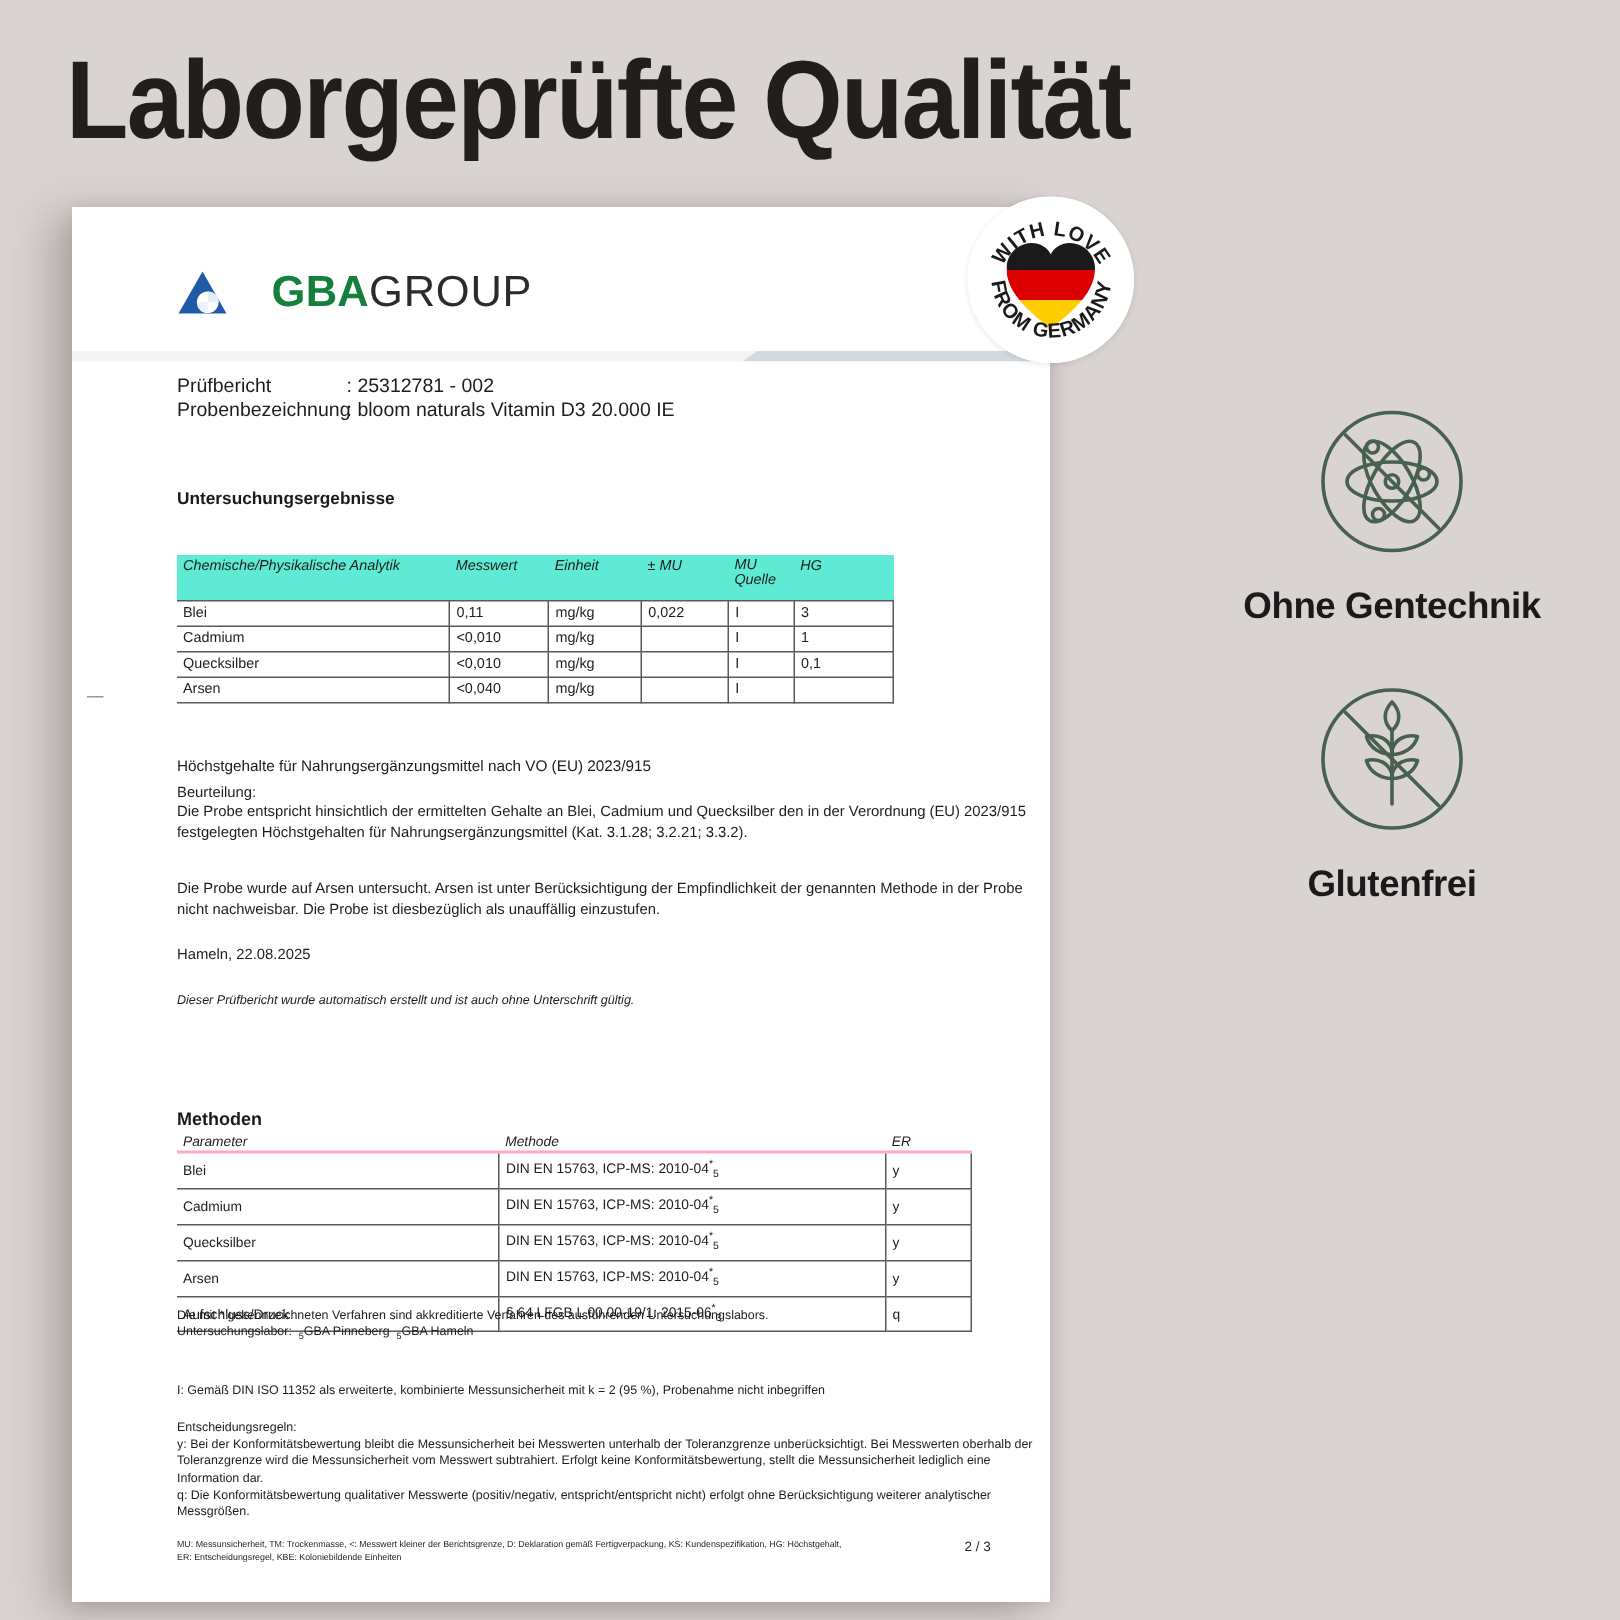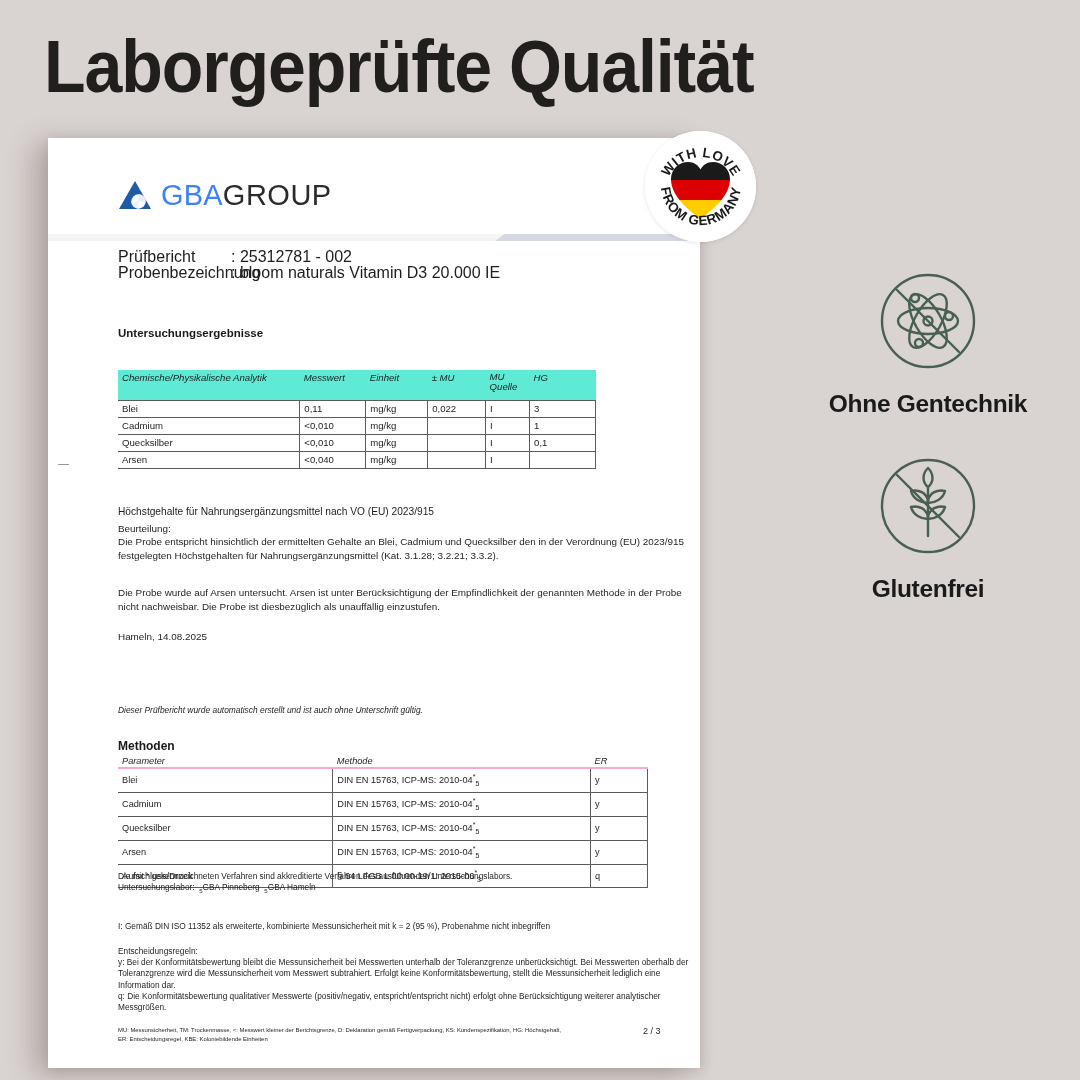--- a/index.html
+++ b/index.html
@@ -56,40 +56,40 @@
   .logo-wrap {
     position:absolute;
     left:70px; top:42px;
     display:flex; align-items:center;
   }
   .logo-mark { width:34px; height:30px; margin-right:9px; }
   .logo-text {
     font-size:29px; font-weight:700; letter-spacing:0.2px;
     line-height:30px; white-space:nowrap;
   }
-  .logo-gba { color:#3b82f6; font-weight:400; }
+  .logo-gba { color:#15803d; font-weight:700;margin-left:20px; }
   .logo-group { color:#2b2b2b; font-weight:400; letter-spacing:0.5px; }
 
   
   .band-light {
     position:absolute; left:0; top:96px;
     width:652px; height:7px;
     background:#f4f4f5;
   }
   .band-blue {
     position:absolute; left:447px; top:96px;
     width:205px; height:7px;
     background:#d4d8e0;
     clip-path:polygon(10px 0, 100% 0, 100% 100%, 0 100%);
   }
 
   
   .kv {
     position:absolute; left:70px;
-    font-size:16px; line-height:15px; color:#1d1d1d;
+    font-size:13px; line-height:15px; color:#1d1d1d;
     white-space:nowrap;
   }
   .kv .k { display:inline-block; width:113px; }
   .kv .c { display:inline-block; }
 
   .sec-title {
     position:absolute; left:70px;
     font-size:11.5px; font-weight:700; color:#1a1a1a;
   }
 
@@ -280,22 +280,22 @@
         </tr>
       </tbody>
     </table>
 
     <div class="tbl-note" style="top:332px;">Höchstgehalte für Nahrungsergänzungsmittel nach VO (EU) 2023/915</div>
 
     <div class="para" style="top:384px;">Beurteilung:</div>
     <div class="para" style="top:397px;">Die Probe entspricht hinsichtlich der ermittelten Gehalte an Blei, Cadmium und Quecksilber den in der Verordnung (EU) 2023/915 festgelegten Höchstgehalten für Nahrungsergänzungsmittel (Kat. 3.1.28; 3.2.21; 3.3.2).</div>
     <div class="para" style="top:448px;">Die Probe wurde auf Arsen untersucht. Arsen ist unter Berücksichtigung der Empfindlichkeit der genannten Methode in der Probe nicht nachweisbar. Die Probe ist diesbezüglich als unauffällig einzustufen.</div>
 
-    <div class="para" style="top:492px;">Hameln, 14.08.2025</div>
-    <div class="para ital" style="top:522px;margin-top:44px;">Dieser Prüfbericht wurde automatisch erstellt und ist auch ohne Unterschrift gültig.</div>
+    <div class="para" style="top:492px;">Hameln, 22.08.2025</div>
+    <div class="para ital" style="top:522px;">Dieser Prüfbericht wurde automatisch erstellt und ist auch ohne Unterschrift gültig.</div>
 
     <div class="sec-title" style="top:601px; font-size:12px;">Methoden</div>
 
     <table class="mtbl" style="top:617px;">
       <thead>
         <tr>
           <th style="width:215px;">Parameter</th>
           <th style="width:258px;">Methode</th>
           <th style="width:57px;">ER</th>
         </tr>

